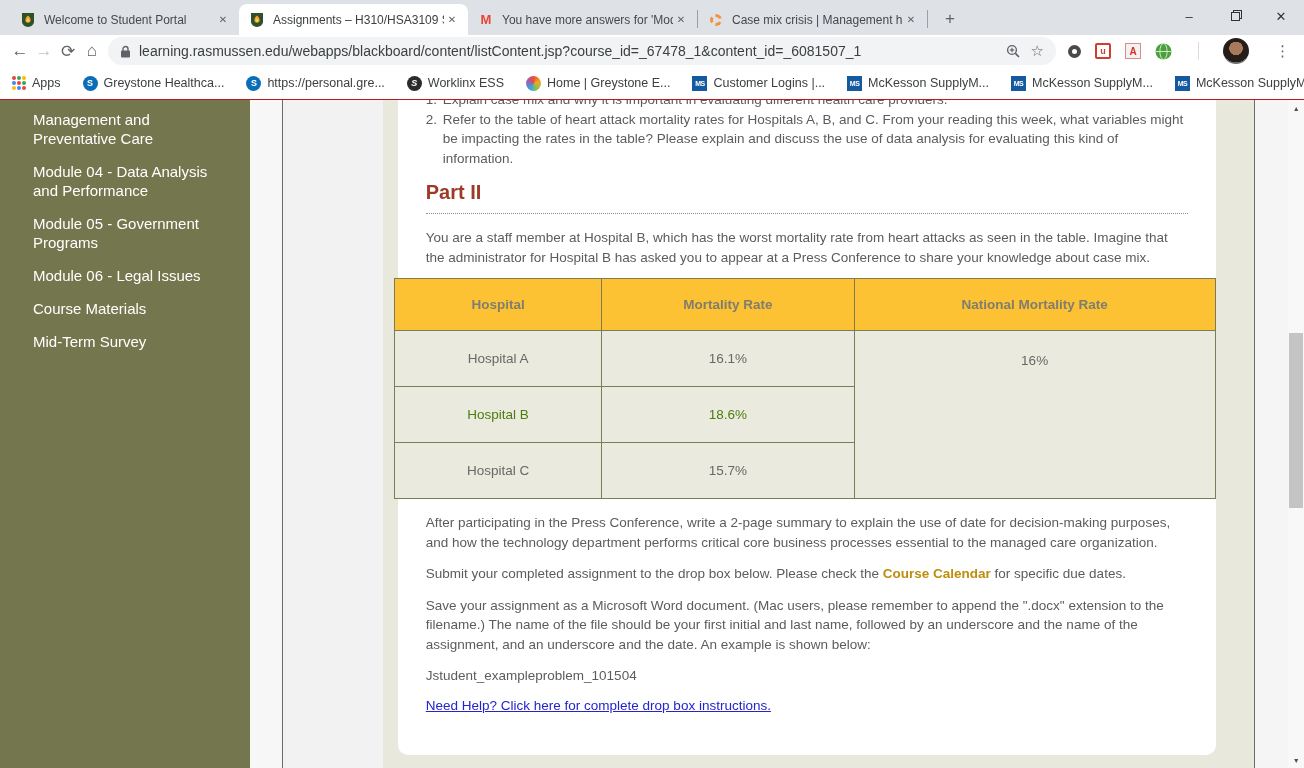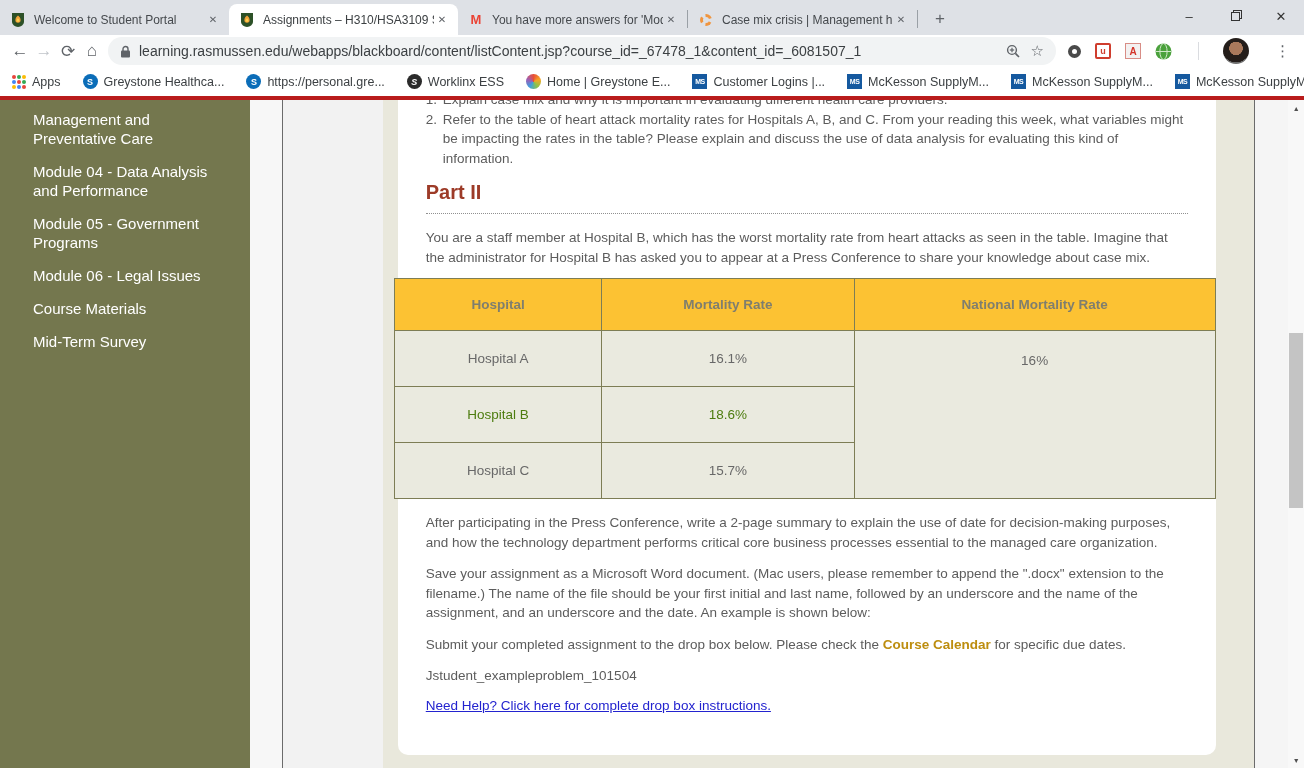--- a/index.html
+++ b/index.html
@@ -1,19 +1,19 @@
 <!DOCTYPE html>
 <html><head>
 <meta charset="utf-8">
 <style>
   * { margin:0; padding:0; box-sizing:border-box; }
   html,body { width:1304px; height:768px; overflow:hidden; font-family:"Liberation Sans", sans-serif; background:#dee1e6; }
 
   
-  .tabbar { height:35px; background:#dee1e6; display:flex; align-items:flex-end; position:relative; }
+  .tabbar { height:35px; background:#dee1e6; display:flex; align-items:flex-end; padding-left:10px; position:relative; }
   .tab { width:229px; height:31px; display:flex; align-items:center; padding:0 8px 0 10px; font-size:12px; color:#45494d; position:relative; cursor:default; }
   .tab .title { flex:1; white-space:nowrap; overflow:hidden; margin-left:8px; }
   .tab.active { background:#fff; border-radius:8px 8px 0 0; color:#3c4043; }
   .tab .closex { font-size:10px; color:#5f6368; width:16px; height:16px; line-height:16px; text-align:center; border-radius:50%; }
   .tab-divider { width:1px; height:18px; background:#9aa0a6; margin-bottom:7px; }
   .newtab { width:28px; height:28px; margin:0 0 2px 8px; font-size:17px; color:#5f6368; display:flex; align-items:center; justify-content:center; }
   .wincontrols { position:absolute; right:0; top:0; height:35px; display:flex; }
   .winbtn { width:46px; height:32px; display:flex; align-items:center; justify-content:center; font-size:13px; color:#333; }
   .winbtn .restore-glyph { width:9px; height:9px; border:1px solid #333; box-shadow:2px -2px 0 -1px #dee1e6, 2px -2px 0 0 #333; }
 
@@ -29,21 +29,21 @@
   .omni-icon { color:#5f6368; font-size:15px; margin-left:10px; }
   .ext-icons { display:flex; align-items:center; margin-left:12px; gap:14px; }
   .ext-circle { width:13px; height:13px; border:4px solid #4a4a4a; border-radius:50%; background:#fff; }
   .ext-redu { width:16px; height:16px; border:2px solid #cf3d2e; background:#fff; color:#cf3d2e; font-weight:bold; font-size:9px; display:flex; align-items:center; justify-content:center; border-radius:2px; }
   .ext-pdf { width:16px; height:16px; background:#f3f1f1; border:1px solid #d88d86; color:#d3342a; font-weight:bold; font-size:10px; display:flex; align-items:center; justify-content:center; }
   .toolbar-sep { width:1px; height:18px; background:#dadce0; margin-left:12px; }
   .avatar { width:26px; height:26px; border-radius:50%; margin-left:10px;
     background:radial-gradient(circle at 50% 40%, #a9795c 0 33%, #241d1a 34% 68%, #6e6e6e 69%); }
   .menu-dots { font-size:15px; color:#5f6368; margin:0 6px 0 12px; }
 
-  .bookmarksbar { height:33px; background:#fff; display:flex; align-items:center; padding:0 12px; border-bottom:4px solid #b91c1c; }
+  .bookmarksbar { height:33px; background:#fff; display:flex; align-items:center; padding:0 12px; border-bottom:1px solid #b91c1c; }
   .bm { display:flex; align-items:center; margin-right:22px; font-size:12.5px; color:#3c4043; white-space:nowrap; }
   .bm .bicon { margin-right:6px; }
   .apps-grid { width:14px; height:14px; display:grid; grid-template-columns:repeat(3,4px); grid-template-rows:repeat(3,4px); gap:1px; }
   .apps-grid i { border-radius:50%; }
   .sp-icon { width:15px; height:15px; border-radius:50%; background:#0b6db8; color:#fff; font-size:9px; font-weight:bold; display:flex; align-items:center; justify-content:center; }
   .wx-icon { width:15px; height:15px; border-radius:50%; background:#2b2b2b; color:#fff; font-size:9px; font-style:italic; font-weight:bold; display:flex; align-items:center; justify-content:center; }
   .flower-icon { width:15px; height:15px; border-radius:50%; background:conic-gradient(#e94f37,#f6a623,#8bc34a,#3f9fe0,#9c5fb5,#e94f37); }
   .ms-icon { width:15px; height:15px; background:#15599f; color:#fff; font-size:7px; font-weight:bold; display:flex; align-items:center; justify-content:center; letter-spacing:-0.5px; }
 
   
@@ -281,23 +281,23 @@
         </tr>
         <tr>
           <td>Hospital C</td>
           <td>15.7%</td>
         </tr>
       </tbody>
         </table>
 
       <div class="para">After participating in the Press Conference, write a 2-page summary to explain the use of date for decision-making purposes, and how the technology department performs critical core business processes essential to the managed care organization.</div>
 
+      <div class="para submit-line"><span>Submit your completed assignment to the drop box below. Please check the </span><span class="cc-link">Course Calendar</span><span> for specific due dates.</span></div>
+
       <div class="para" style="margin-top:12px">Save your assignment as a Microsoft Word document. (Mac users, please remember to append the ".docx" extension to the filename.) The name of the file should be your first initial and last name, followed by an underscore and the name of the assignment, and an underscore and the date. An example is shown below:</div>
-
-      <div class="para submit-line"><span>Submit your completed assignment to the drop box below. Please check the </span><span class="cc-link">Course Calendar</span><span> for specific due dates.</span></div>
 
       <div class="para example">Jstudent_exampleproblem_101504</div>
 
       <span class="help-link">Need Help? Click here for complete drop box instructions.</span>
     </div>
   </div>
 
   <div class="vline"></div>
   <div class="right-strip"></div>
 

